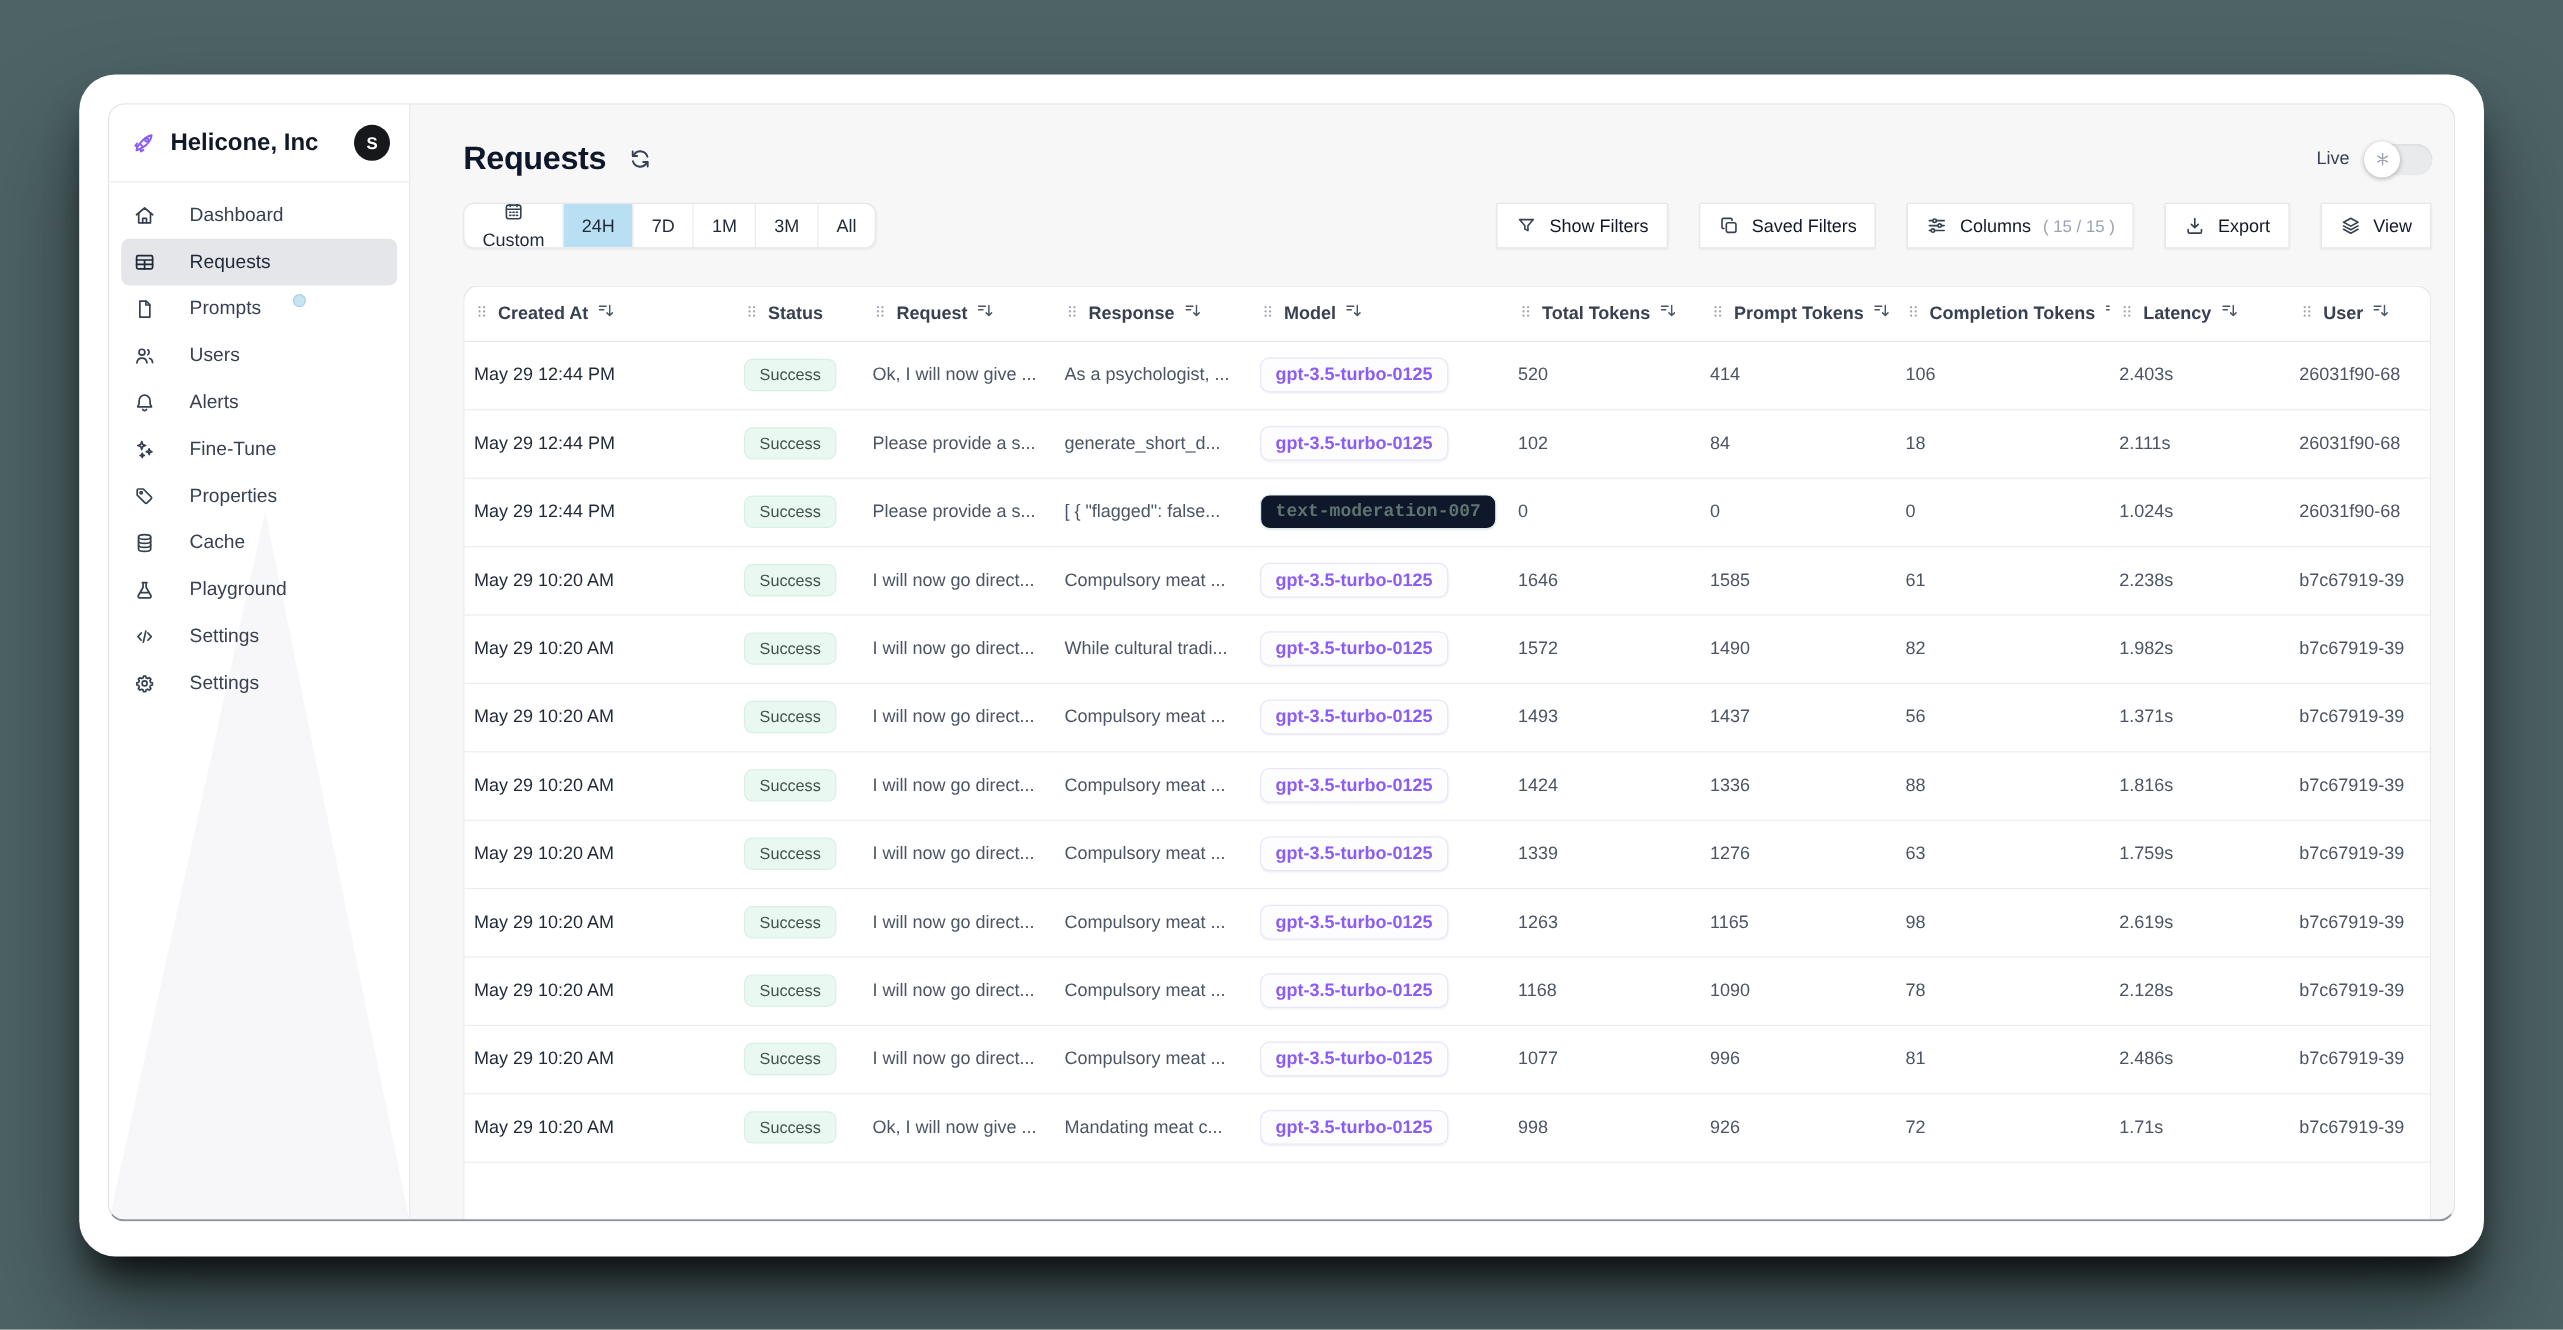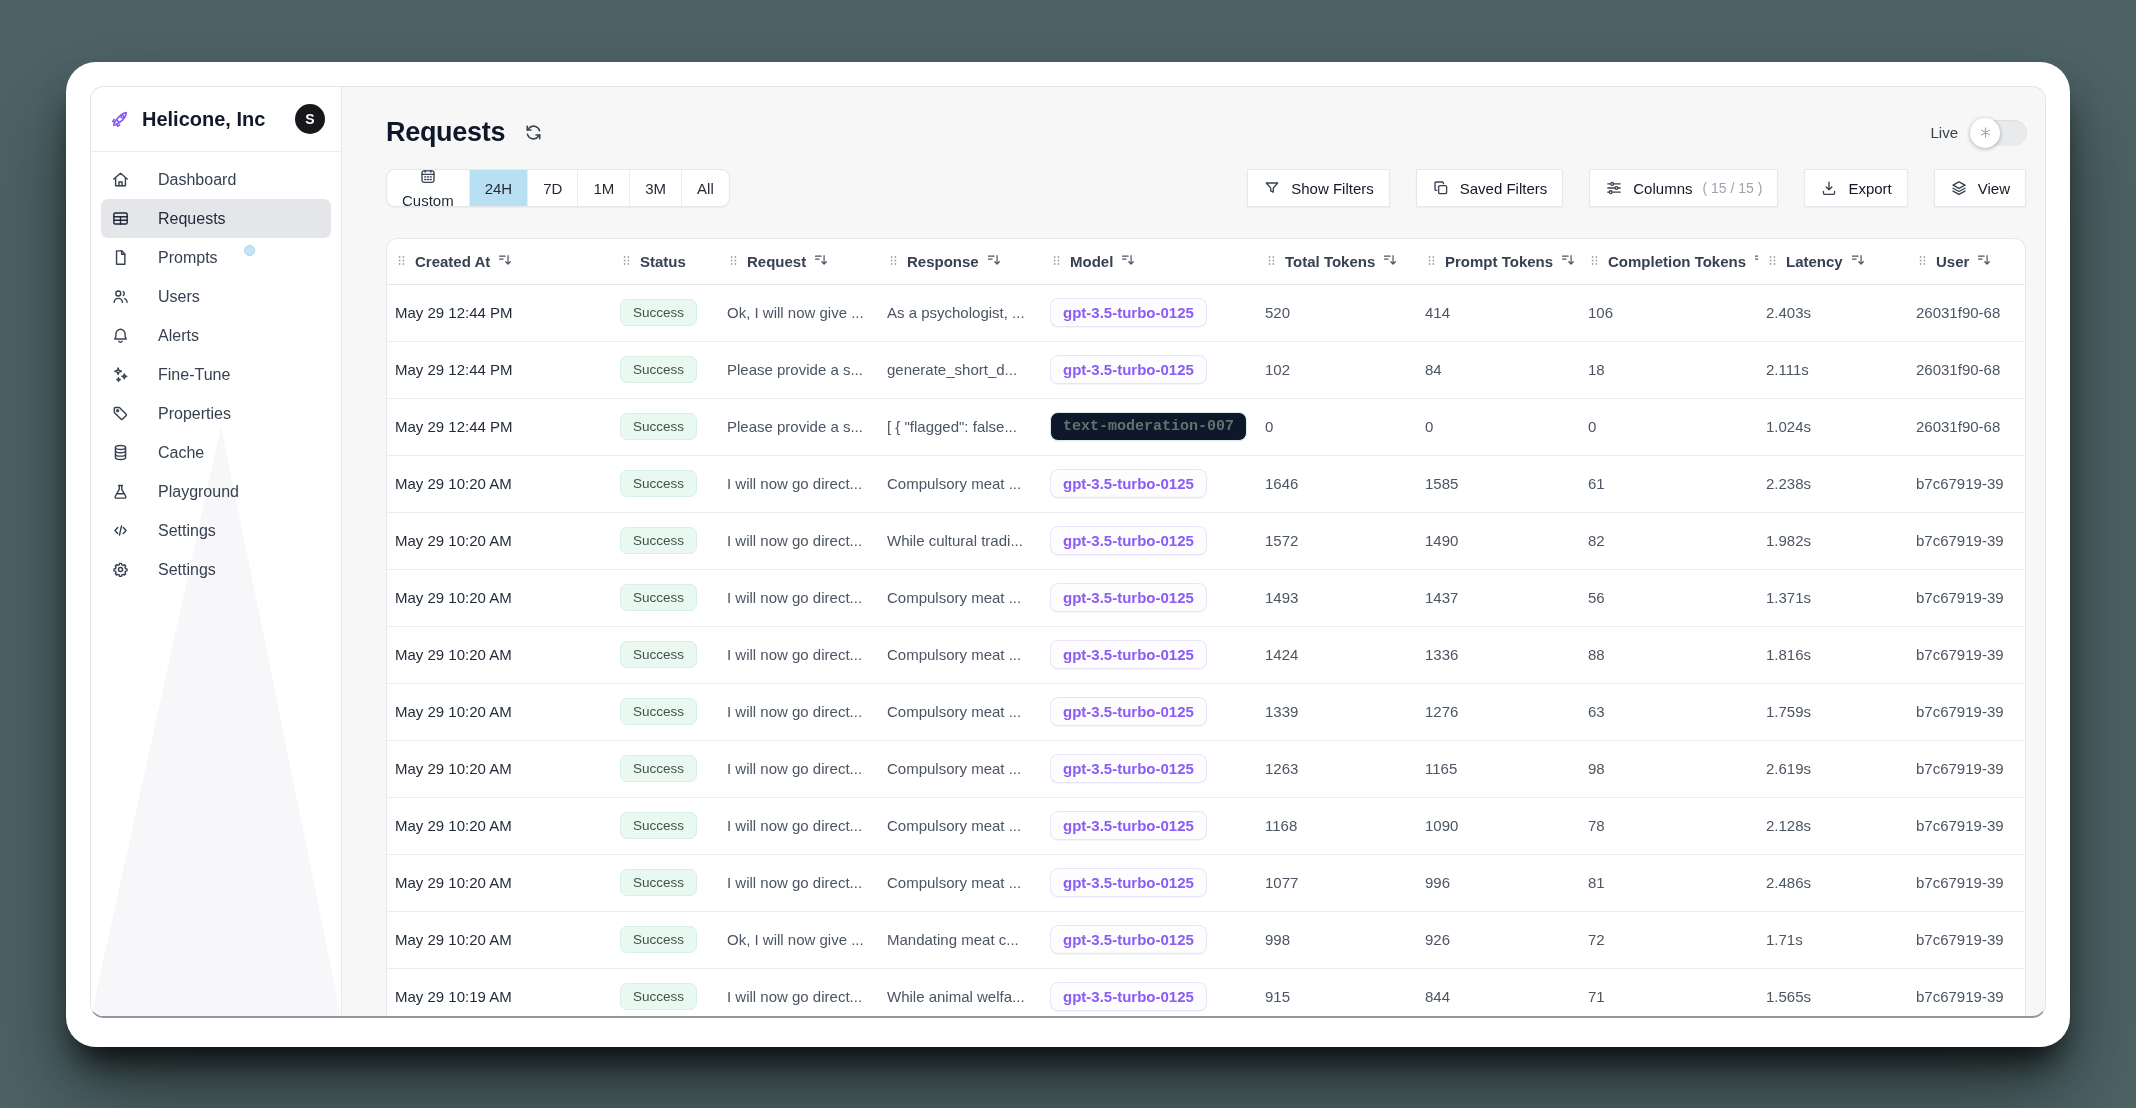--- a/index.html
+++ b/index.html
@@ -653,31 +653,19 @@
                 <td><span class="badge-success">Success</span></td>
                 <td>Ok, I will now give ...</td>
                 <td>Mandating meat c...</td>
                 <td><span class="badge-model purple">gpt-3.5-turbo-0125</span></td>
                 <td>998</td>
                 <td>926</td>
                 <td>72</td>
                 <td>1.71s</td>
                 <td>b7c67919-39</td>
               </tr>
-              <tr>
-                <td class="c-created">May 29 10:19 AM</td>
-                <td><span class="badge-success">Success</span></td>
-                <td>I will now go direct...</td>
-                <td>While animal welfa...</td>
-                <td><span class="badge-model purple">gpt-3.5-turbo-0125</span></td>
-                <td>915</td>
-                <td>844</td>
-                <td>71</td>
-                <td>1.565s</td>
-                <td>b7c67919-39</td>
-              </tr>
             </tbody>
         </table>
       </div>
     </div>
 
   </div>
 </div>
 
 </body></html>

